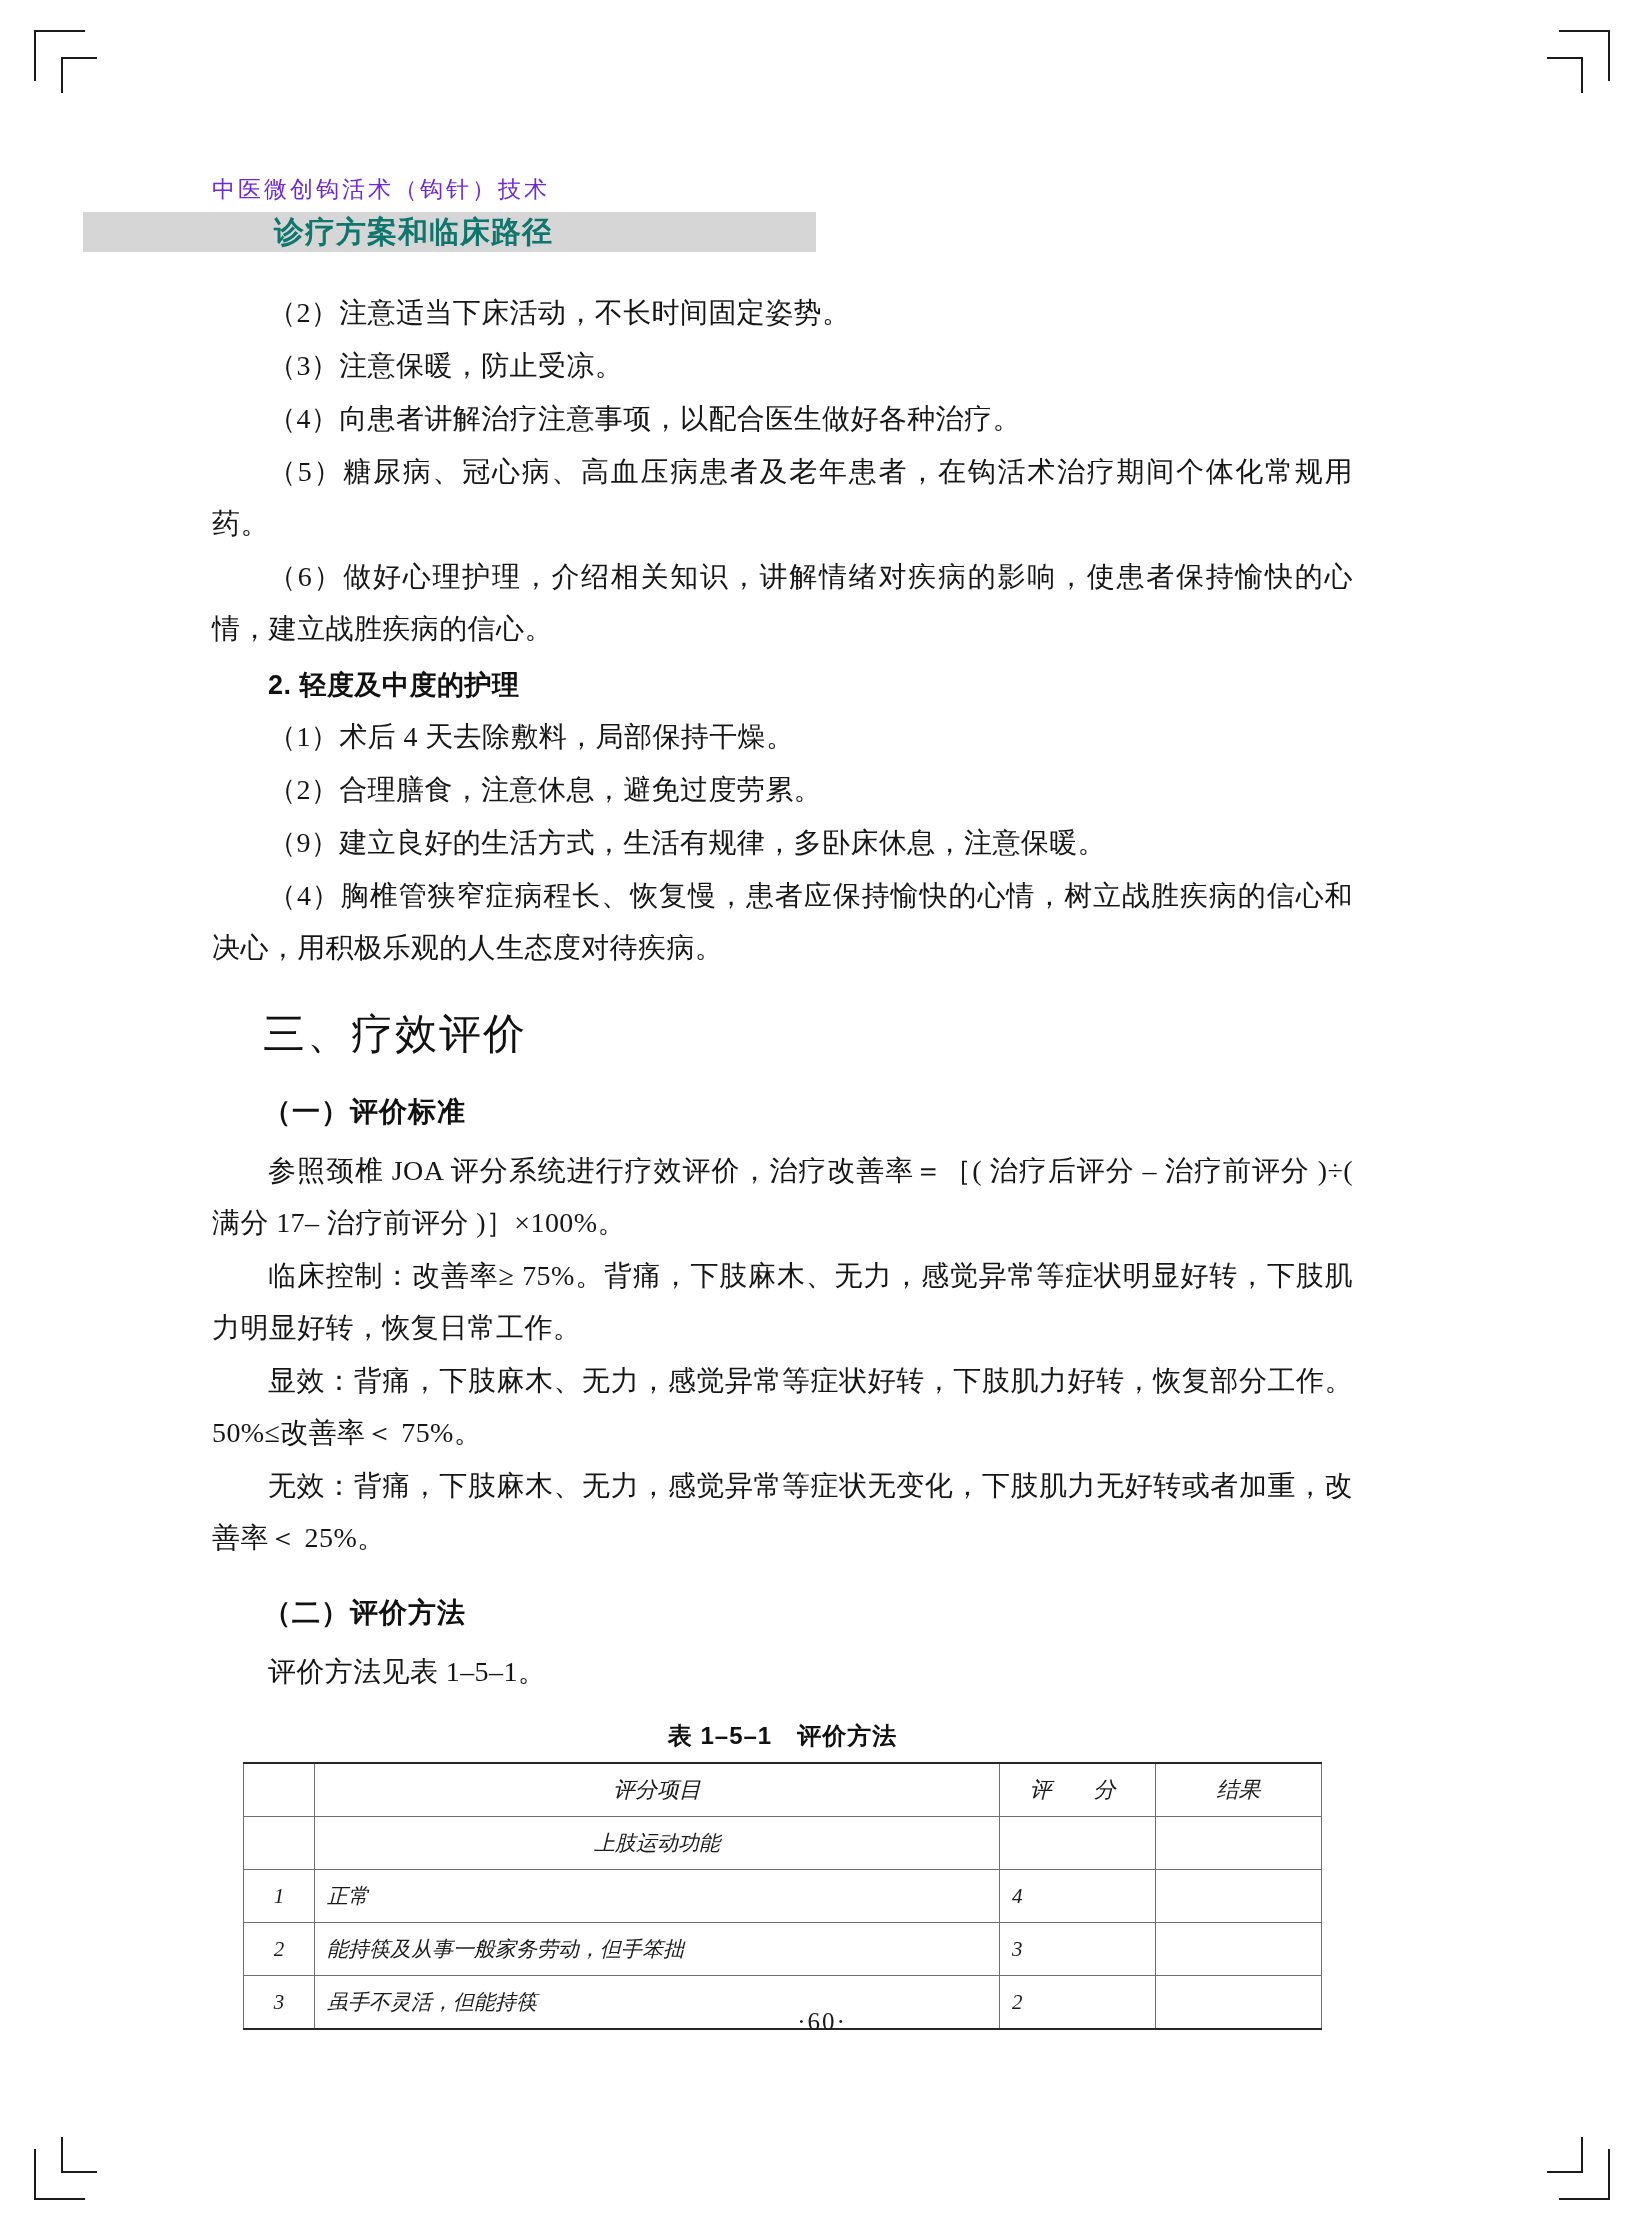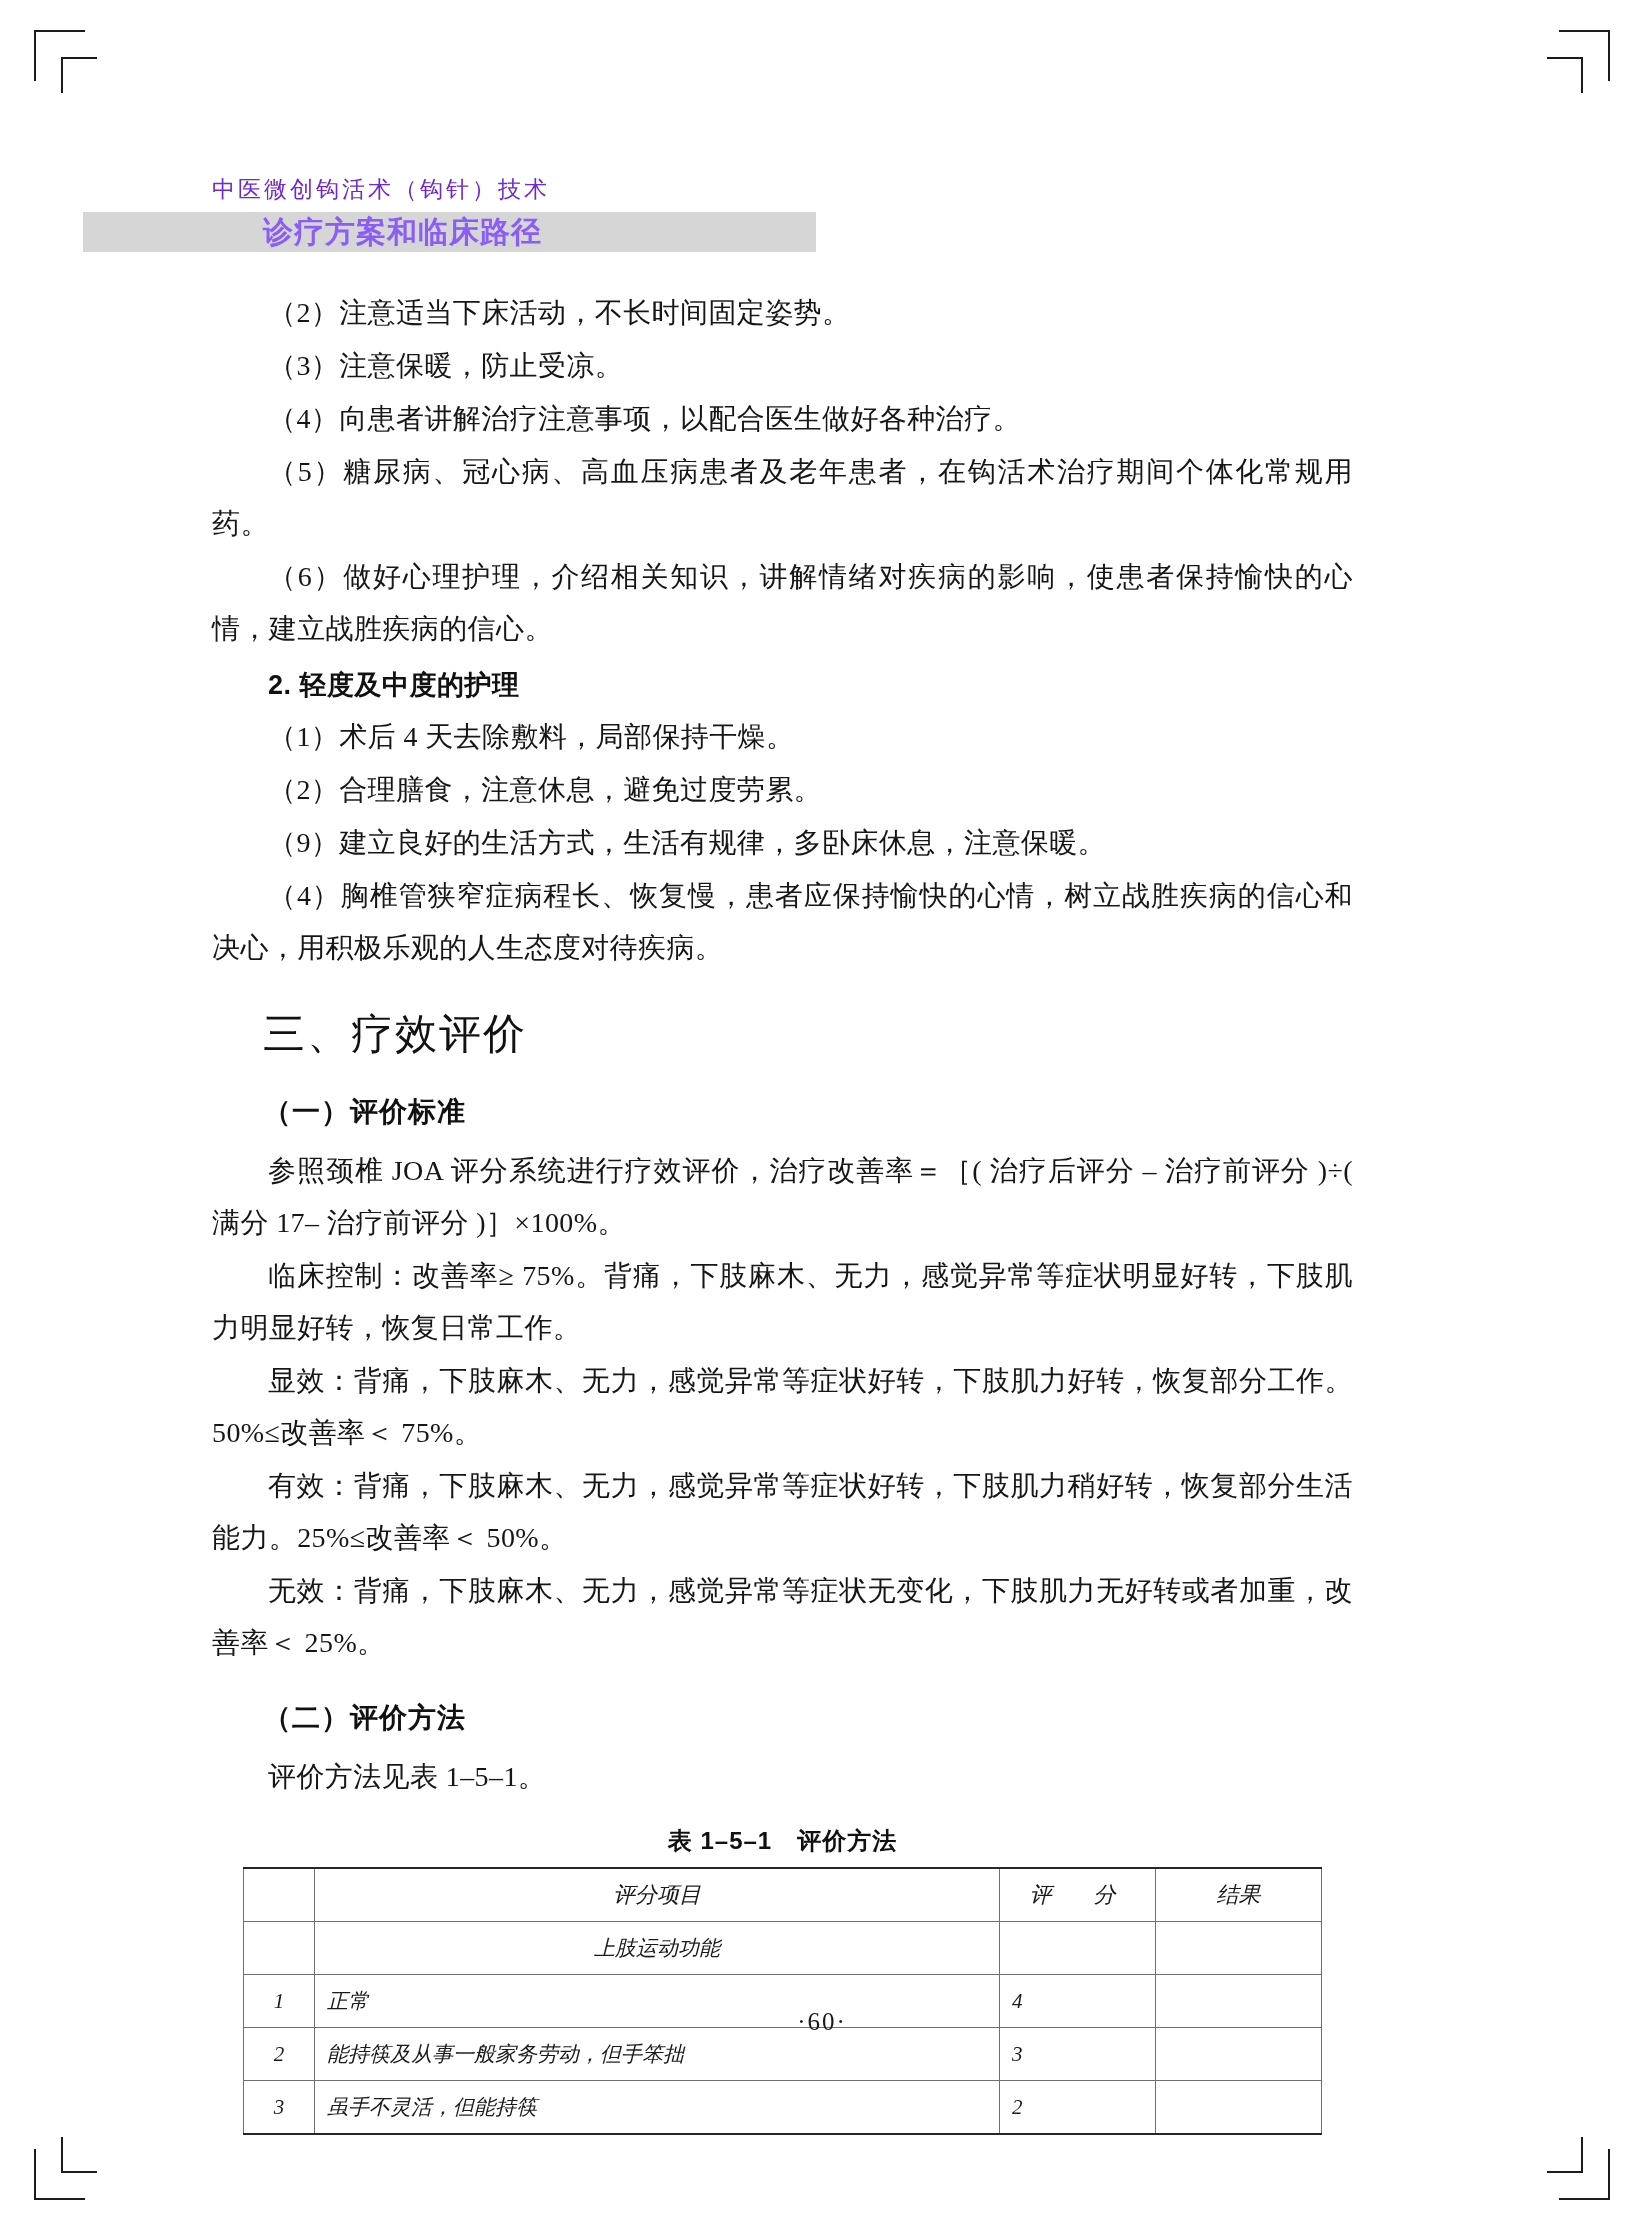--- a/index.html
+++ b/index.html
@@ -88,28 +88,28 @@
   .rh-band {
     position: absolute;
     left: -129px;
     top: 36px;
     width: 733px;
     height: 40px;
     background: #d6d6d6;
   }
   .rh-line2 {
     position: absolute;
-    left: 51px;
+    left: 62px;
     top: 36px;
     font-family: "Liberation Sans", "DejaVu Sans", sans-serif;
     font-weight: bold;
     font-size: 30px;
     letter-spacing: 1px;
     line-height: 40px;
-    color: #8b5cf6;
+    color: #0f766e;
   }
 
   
   .content {
     position: absolute;
     left: 212px;
     top: 287px;
     width: 1141px;
   }
   p.body {
@@ -267,21 +267,20 @@
     <p class="body">（9）建立良好的生活方式，生活有规律，多卧床休息，注意保暖。</p>
     <p class="body">（4）胸椎管狭窄症病程长、恢复慢，患者应保持愉快的心情，树立战胜疾病的信心和决心，用积极乐观的人生态度对待疾病。</p>
 
     <h3 class="sec-title">三、疗效评价</h3>
 
     <h4 class="subsec-title">（一）评价标准</h4>
 
     <p class="body">参照颈椎 JOA 评分系统进行疗效评价，治疗改善率＝［( 治疗后评分 – 治疗前评分 )÷( 满分 17– 治疗前评分 )］×100%。</p>
     <p class="body">临床控制：改善率≥ 75%。背痛，下肢麻木、无力，感觉异常等症状明显好转，下肢肌力明显好转，恢复日常工作。</p>
     <p class="body">显效：背痛，下肢麻木、无力，感觉异常等症状好转，下肢肌力好转，恢复部分工作。50%≤改善率＜ 75%。</p>
-    <p class="body">有效：背痛，下肢麻木、无力，感觉异常等症状好转，下肢肌力稍好转，恢复部分生活能力。25%≤改善率＜ 50%。</p>
     <p class="body">无效：背痛，下肢麻木、无力，感觉异常等症状无变化，下肢肌力无好转或者加重，改善率＜ 25%。</p>
 
     <h4 class="subsec-title">（二）评价方法</h4>
 
     <p class="body">评价方法见表 1–5–1。</p>
 
     <div class="table-caption">表 1–5–1　评价方法</div>
 
     <table class="eval">
       <tbody>

